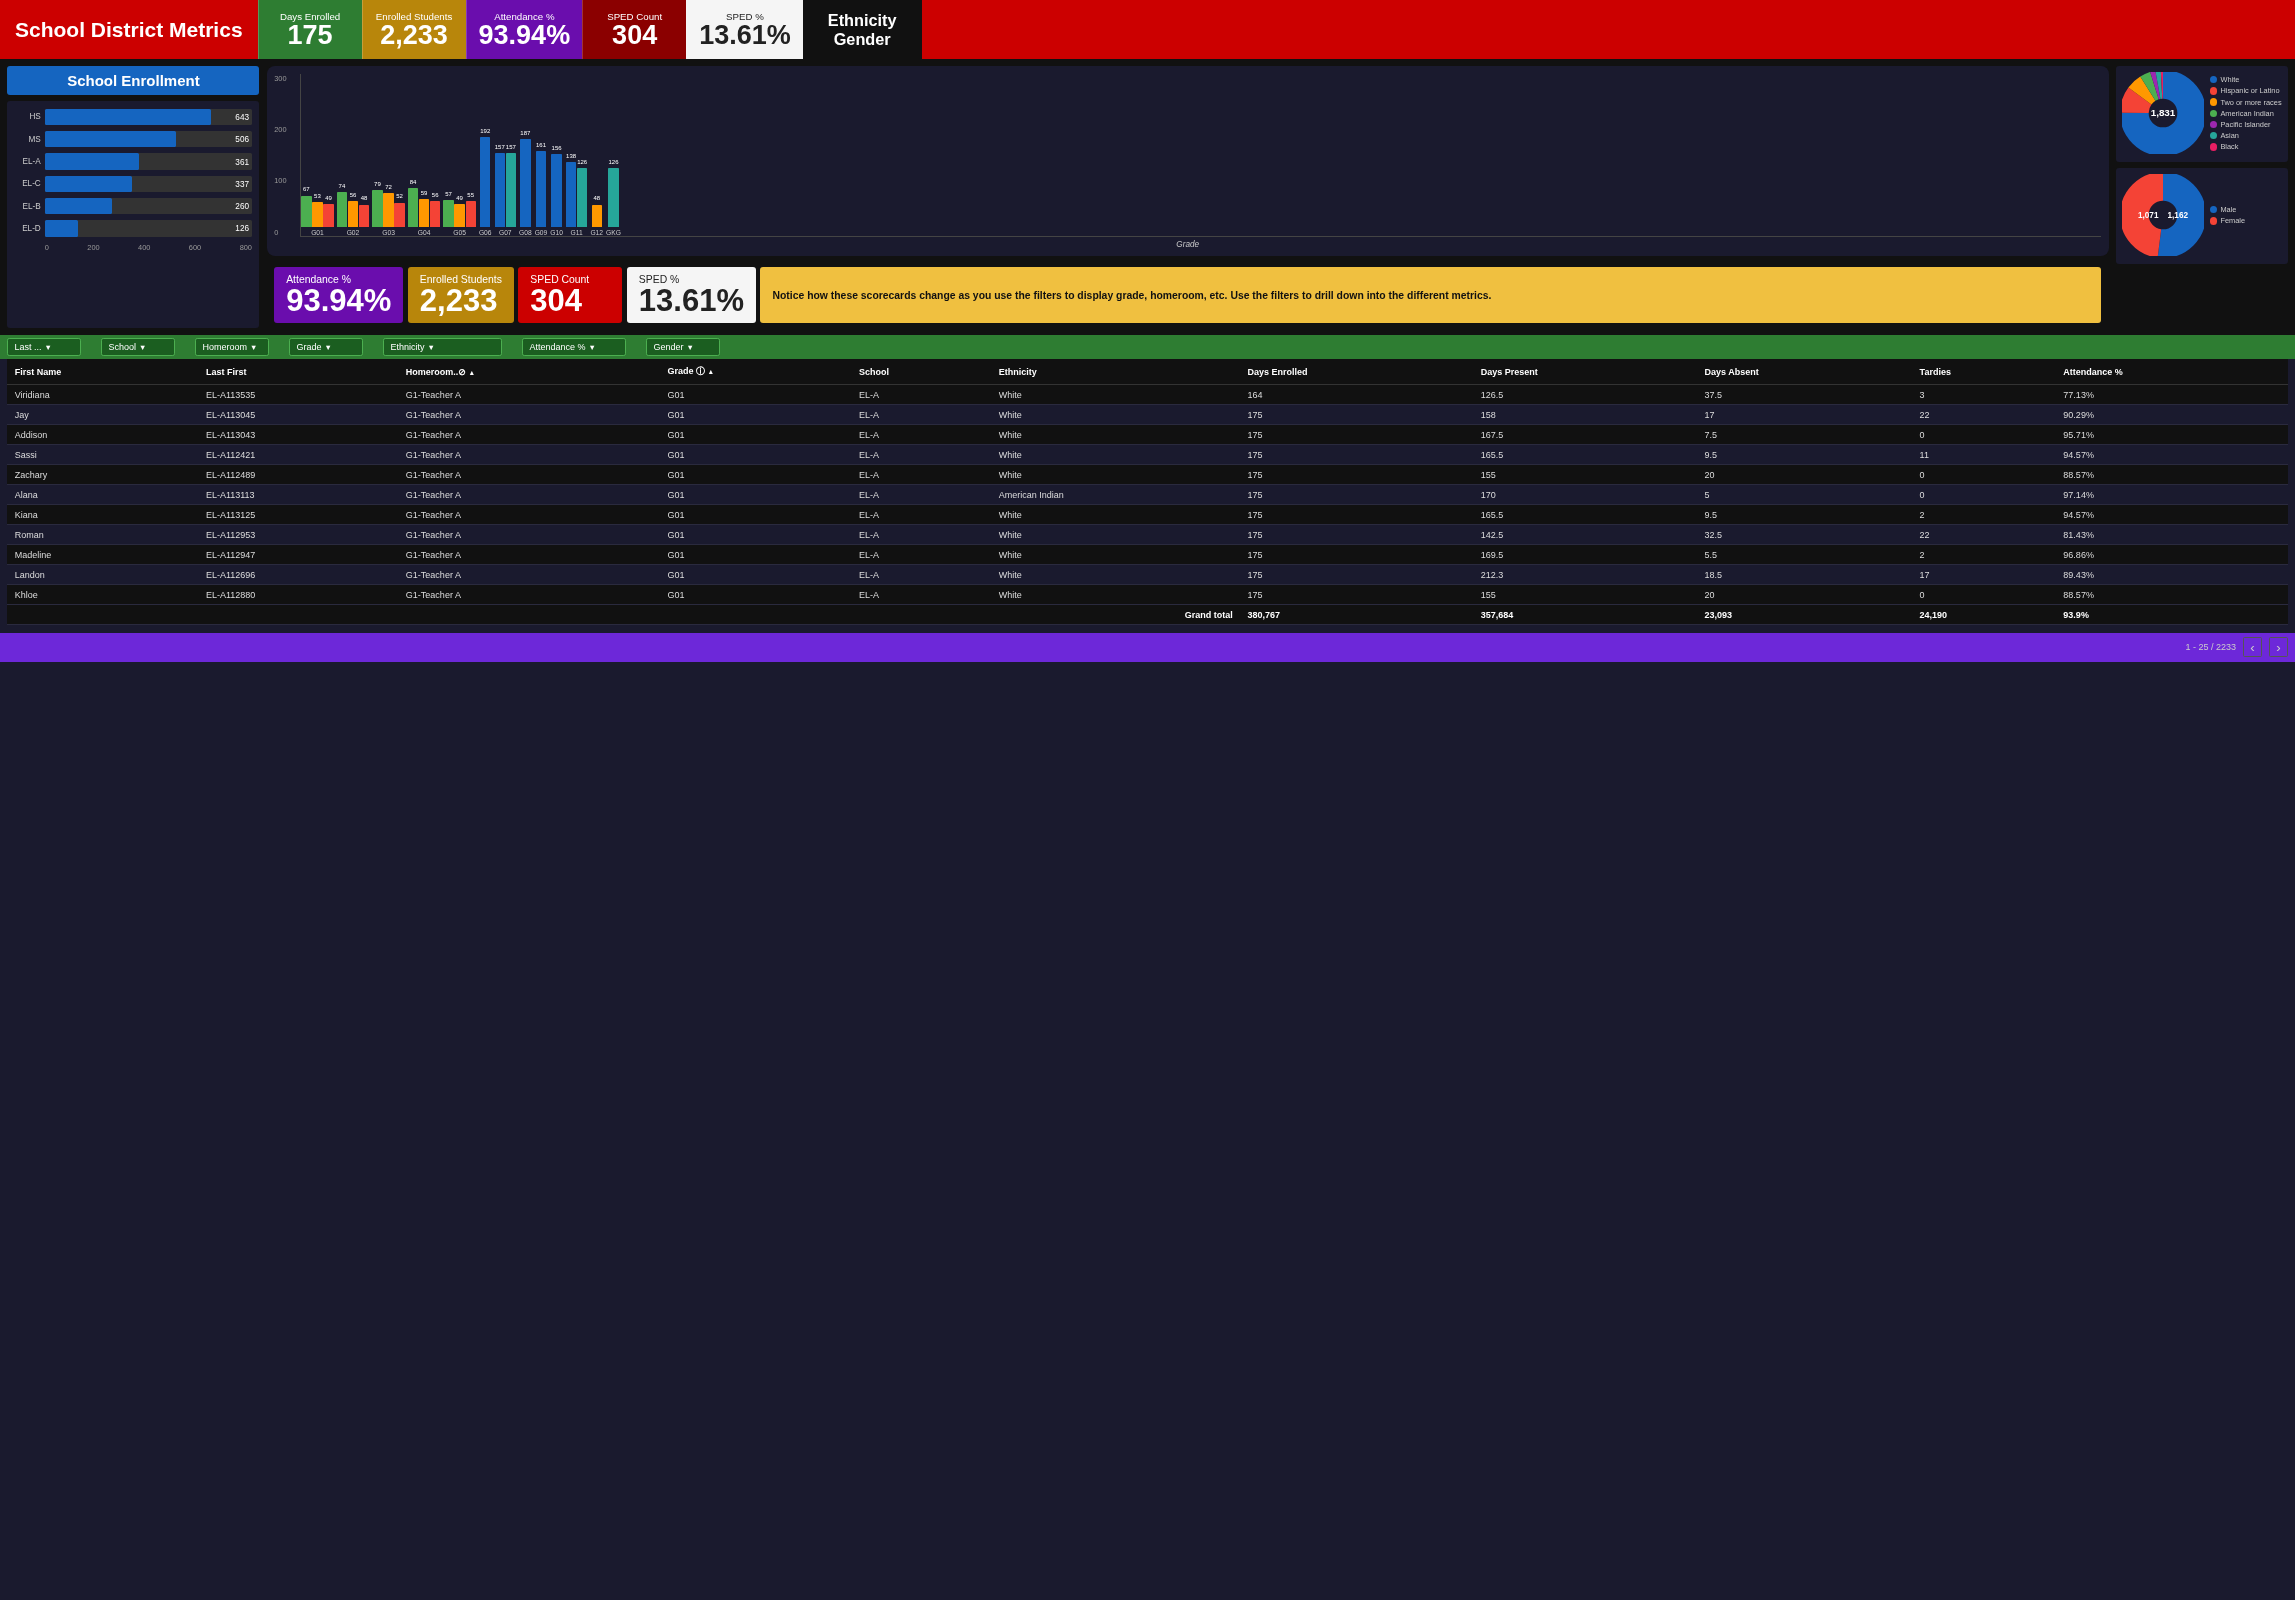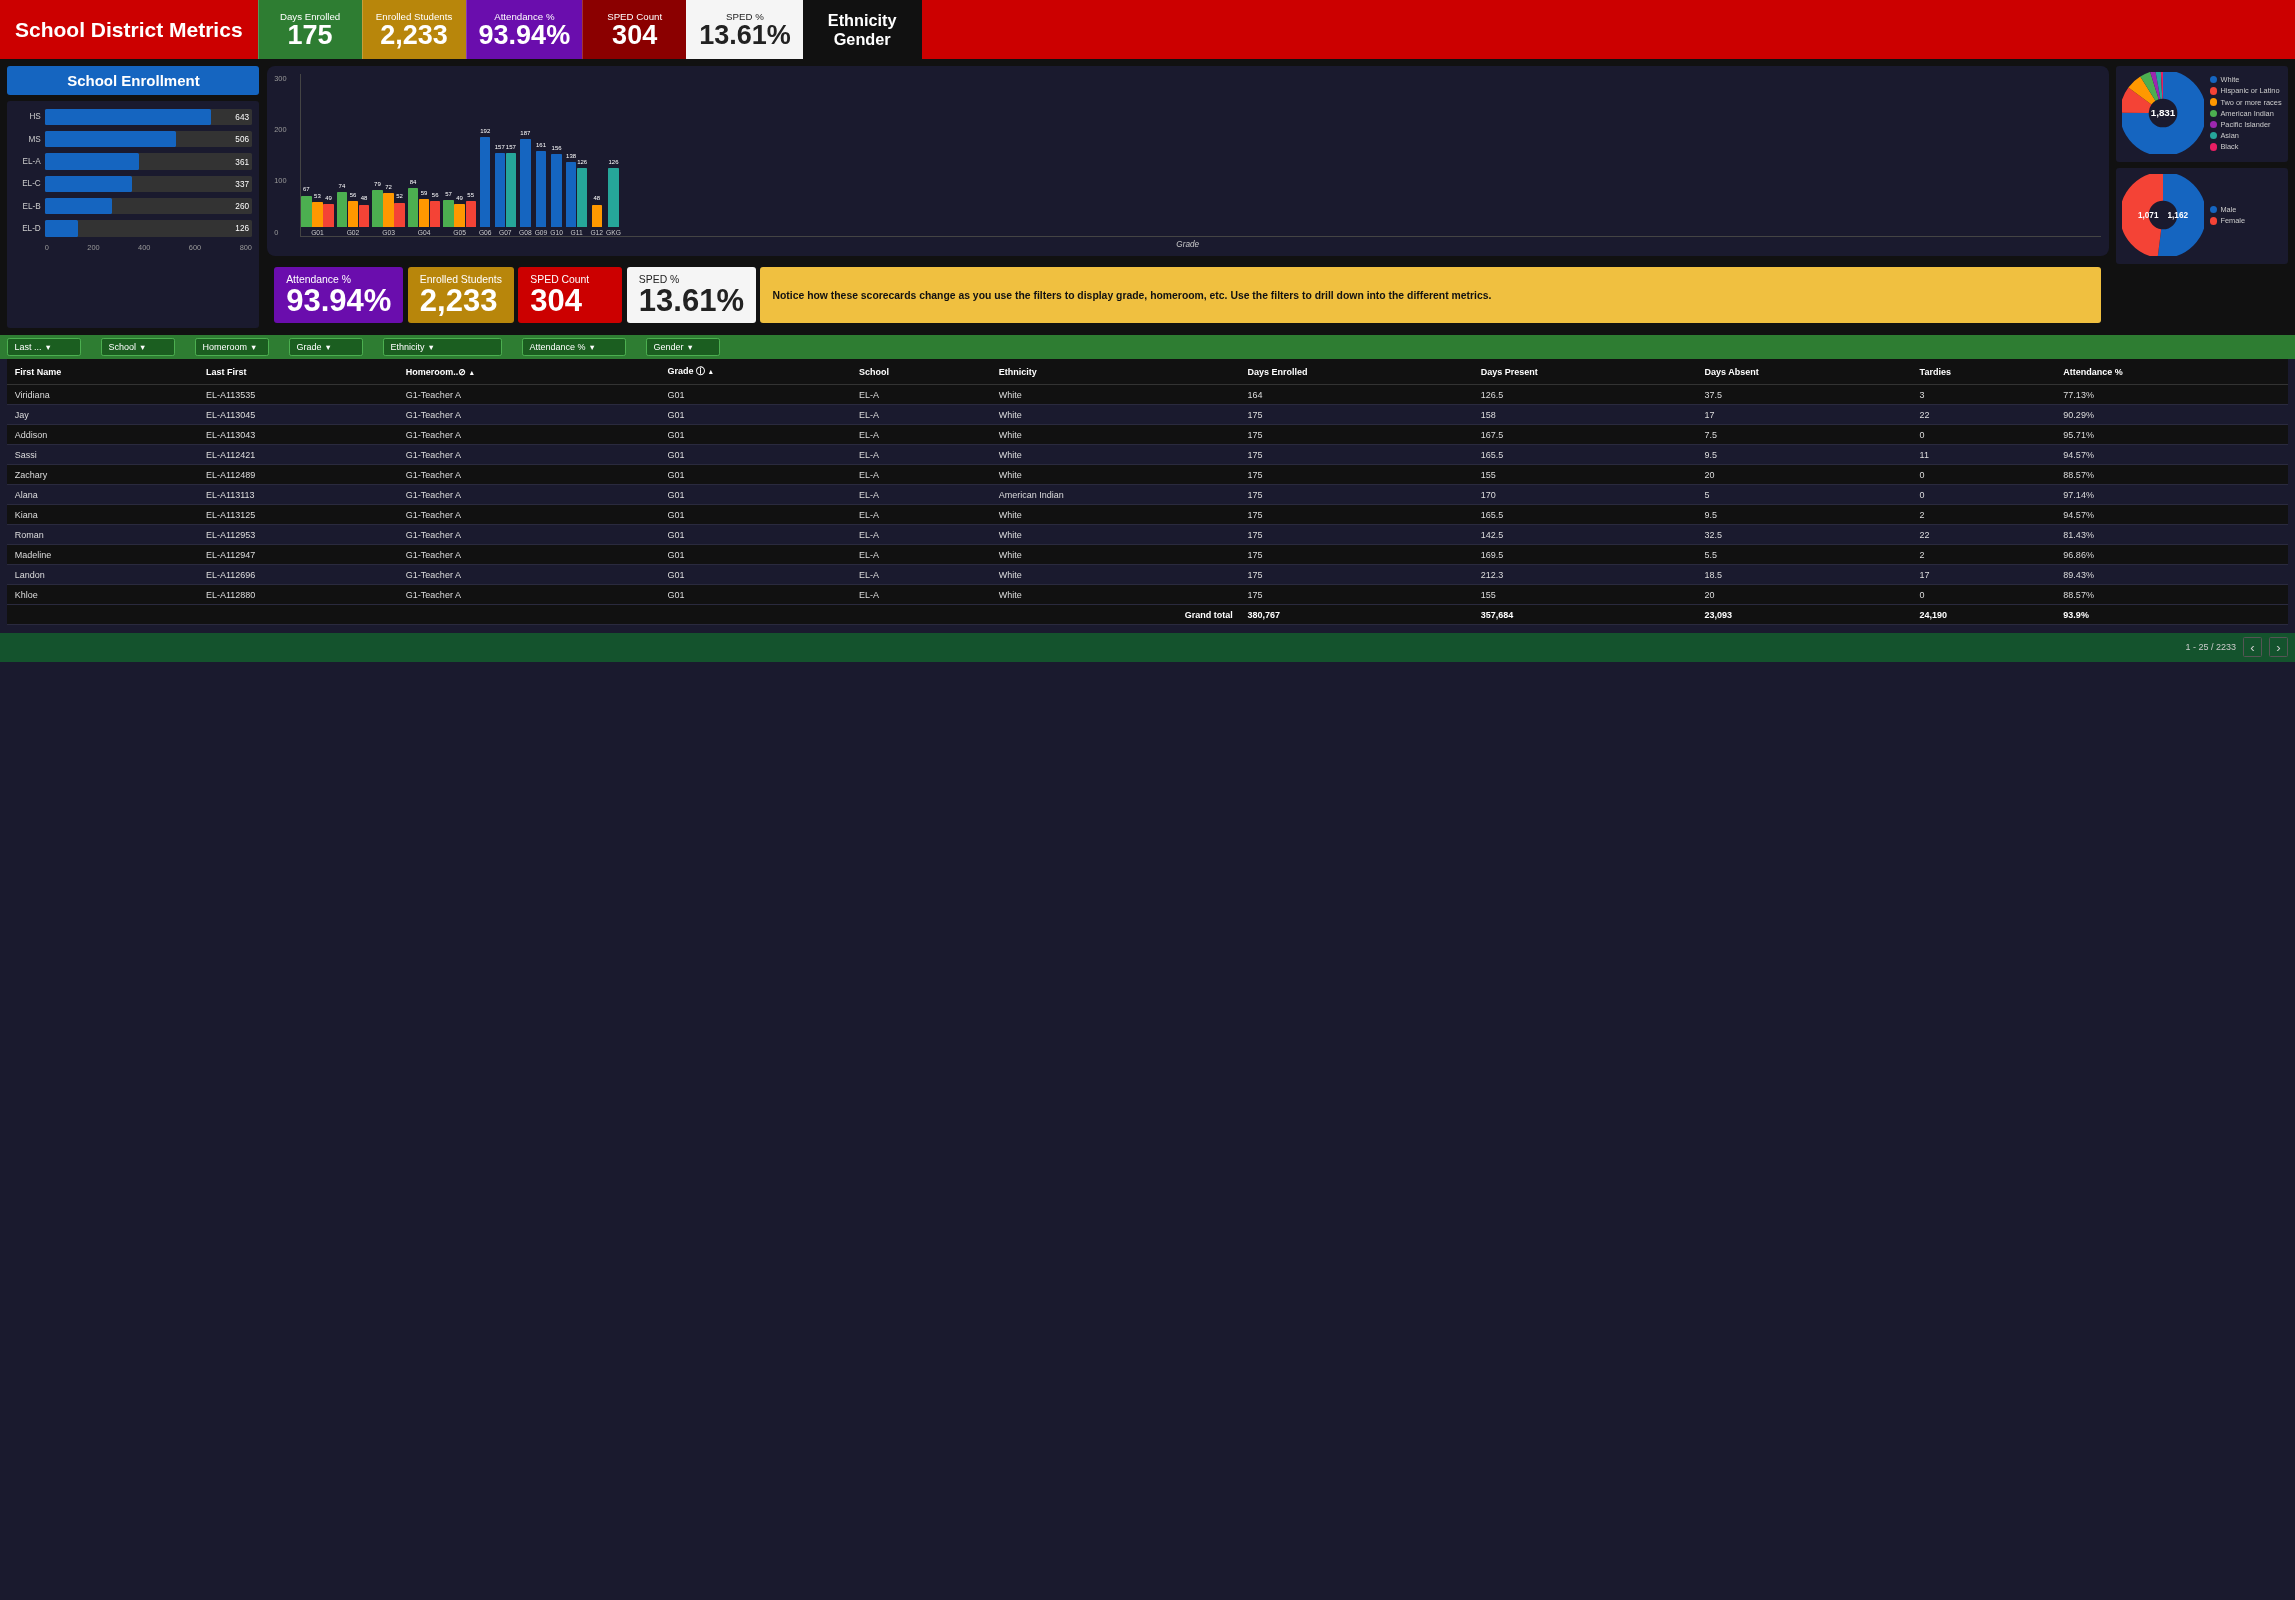--- a/index.html
+++ b/index.html
@@ -290,21 +290,21 @@
       color: #fff;
       font-weight: bold;
       border-top: 1.5px solid #555;
     }
 
     .table-footer {
       display: flex;
       justify-content: flex-end;
       align-items: center;
       padding: 4.5px 7.4px;
-      background: #14532d;
+      background: #6d28d9;
       font-size: 9px;
       color: #ccc;
       gap: 7.4px;
     }
     .pagination-btn {
       background: none;
       border: 0.7px solid #555;
       color: #ccc;
       padding: 1.5px 6px;
       cursor: pointer;

